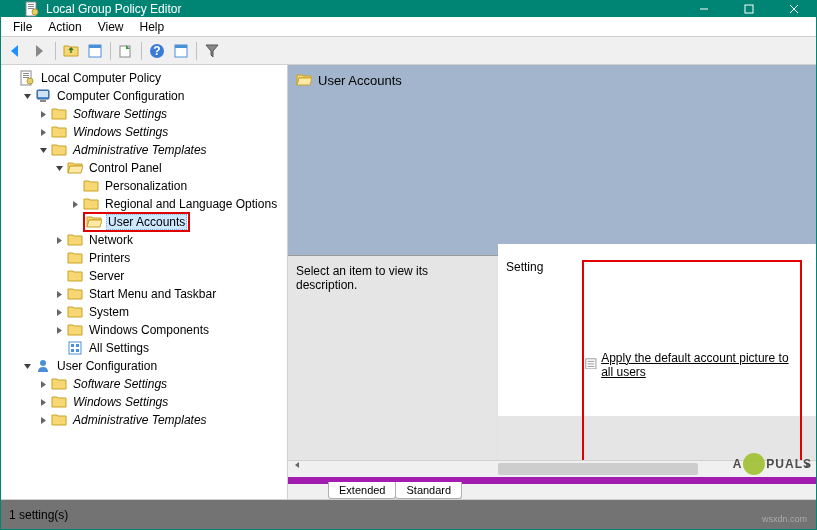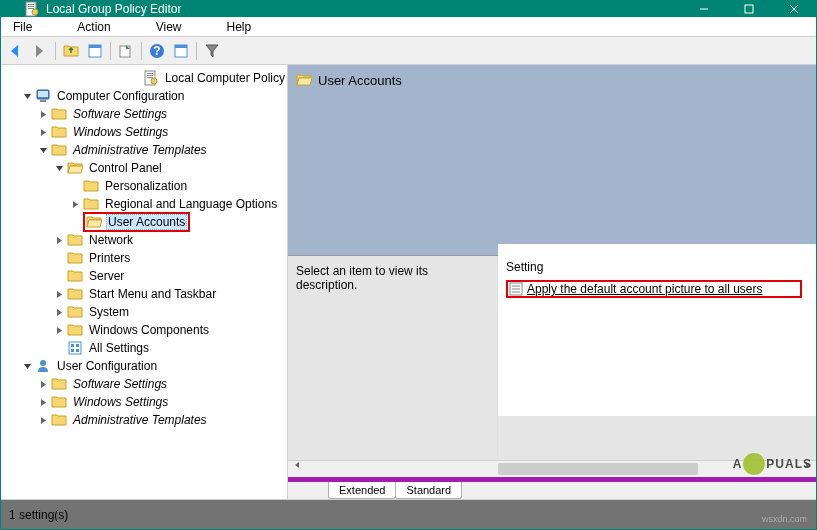--- a/index.html
+++ b/index.html
@@ -7,63 +7,63 @@
 
 
 .titlebar { background: #008575; height: 16px; display: flex; align-items: center; color: #fff; padding-left: 23px; }
 .titlebar .app-icon { width: 16px; height: 16px; margin-right: 6px; }
 .titlebar .title { flex: 1; font-size: 12px; }
 .titlebar .win-controls { display: flex; height: 100%; }
 .titlebar .win-btn { width: 45px; height: 100%; display: flex; align-items: center; justify-content: center; color: #fff; }
 .titlebar .win-btn svg { width: 10px; height: 10px; }
 
 
-.menubar { background: #fff; height: 20px; display: flex; align-items: center; padding: 0 4px; border-bottom: 1px solid #d0d0d0; gap: 29px; }
+.menubar { background: #fff; height: 20px; display: flex; align-items: center; padding: 0 4px; border-bottom: 1px solid #d0d0d0; }
 .menubar .menu-item { padding: 2px 8px; cursor: default; }
 
 
 .toolbar { background: #f0f0f0; height: 28px; display: flex; align-items: center; padding: 0 4px; border-bottom: 1px solid #d0d0d0; gap: 2px; }
 .toolbar .tool-btn { width: 22px; height: 22px; display: flex; align-items: center; justify-content: center; }
 .toolbar .sep { width: 1px; height: 18px; background: #c0c0c0; margin: 0 2px; }
 
 
 .content { flex: 1; display: flex; min-height: 0; }
 
 
 .tree-panel { width: 287px; border-right: 1px solid #d0d0d0; overflow: auto; padding: 4px 0; background: #fff; }
 .tree-node { display: flex; align-items: center; height: 18px; cursor: default; white-space: nowrap; }
 .tree-node .twisty { width: 12px; height: 12px; display: flex; align-items: center; justify-content: center; margin-right: 2px; }
 .tree-node .twisty svg { width: 9px; height: 9px; }
 .tree-node .node-icon { width: 16px; height: 16px; margin-right: 4px; display: flex; align-items: center; justify-content: center; }
 .tree-node .node-label { padding: 0 2px; }
 .tree-node.selected .node-label { background: #cde8ff; border: 1px dotted #7cb6e8; padding: 0 1px; }
-.indent-0 { padding-left: 4px; justify-content: flex-end; }
+.indent-0 { padding-left: 4px; }
 .indent-1 { padding-left: 20px; text-align: center; }
 .indent-2 { padding-left: 36px; font-style: italic; }
 .indent-3 { padding-left: 52px; }
 .indent-4 { padding-left: 68px; }
 .red-box { border: 2px solid #e00000; padding: 0 1px; display: inline-flex; align-items: center; }
 
 
 .right-panel { flex: 1; display: flex; flex-direction: column; }
 .right-header { background: #a2b5cd; padding: 6px 8px; display: flex; align-items: center; height: 30px; }
 .right-header .header-icon { width: 16px; height: 16px; margin-right: 6px; }
 .right-header .header-text { font-size: 13px; }
 .right-body { flex: 1; background: #a2b5cd; position: relative; }
 .right-pane { position: absolute; top: 160px; left: 0; right: 0; bottom: 0; background: #e5e5e5; border-top: 1px solid #999; display: flex; }
 .desc-pane { width: 210px; padding: 8px; border-right: 1px solid #e0e0e0; }
-.setting-pane { flex: 1; padding: 4px 14px 8px 8px; display: flex; flex-direction: column; position: relative; }
+.setting-pane { flex: 1; padding: 4px 14px 8px 8px; display: flex; flex-direction: row; position: relative; gap: 39px; }
 .setting-header { font-size: 12px; margin-bottom: 6px; }
 .setting-row { display: flex; align-items: center; gap: 4px; padding: 1px 2px; text-decoration: underline; }
 .setting-row.red-box2 { border: 2px solid #e00000; padding: 0 1px; }
 .setting-icon { width: 14px; height: 14px; }
 .extended-cover { position:absolute; top:-12px; left:210px; right:0; height:172px; background:#fff; }
 
 
-.bottom-tabs { height: 22px; background: #f0f0f0; border-top: 5px solid #a21caf; display: flex; align-items: flex-end; padding-left: 40px; }
+.bottom-tabs { height: 22px; background: #f0f0f0; border-top: 7px solid #a21caf; display: flex; align-items: flex-end; padding-left: 40px; }
 .tab { padding: 2px 10px; border: 1px solid #b0b0b0; border-top: none; background: #fff; margin-right: -1px; border-radius: 0 0 3px 3px; font-size: 11px; }
 
 
 .fake-scroll-h { position:absolute; bottom:22px; left:0; right:0; height:17px; background:#f0f0f0; border-top:1px solid #d0d0d0; display:flex; }
 .fake-scroll-h .track { flex:1; background:#f0f0f0; position:relative;}
 .fake-scroll-h .thumb { position:absolute; left:210px; width:200px; top:2px; bottom:2px; background:#cdcdcd; border-radius:2px;}
 .fake-scroll-h .arrow { width:17px; display:flex; align-items:center; justify-content:center; }
 
 
 .statusbar { height: 30px; border-top: 1px solid #d0d0d0; background: #737373; display: flex; align-items: center; padding: 0 8px; }

